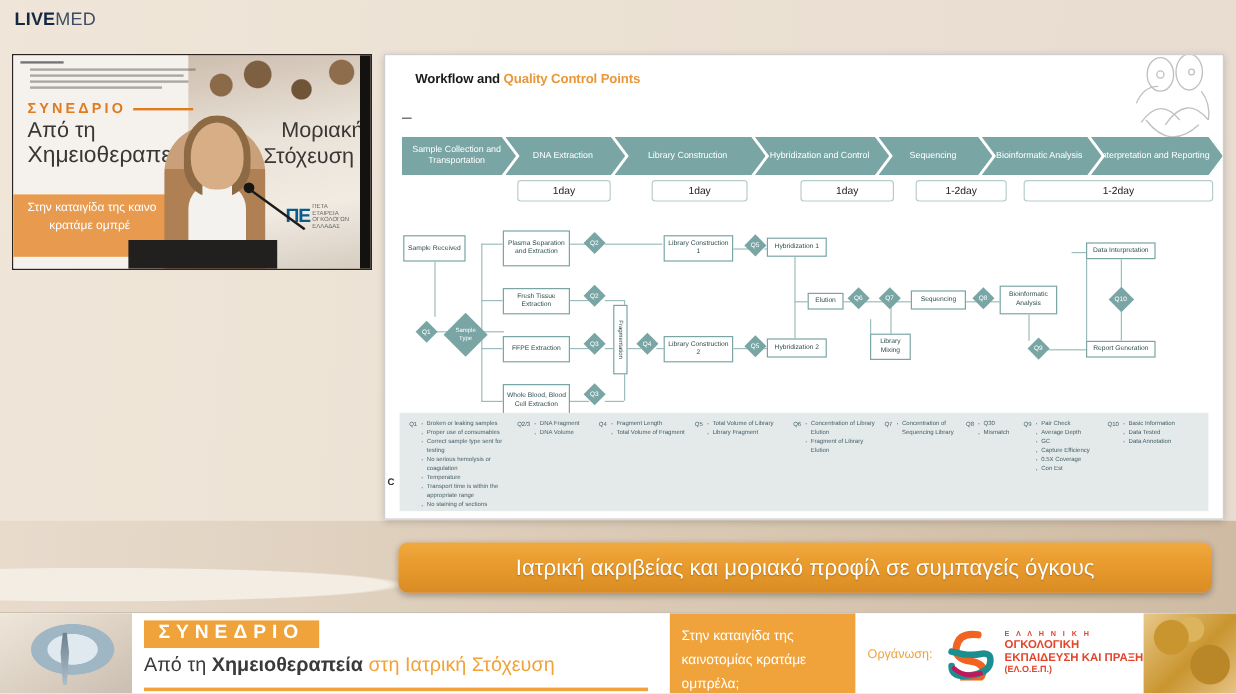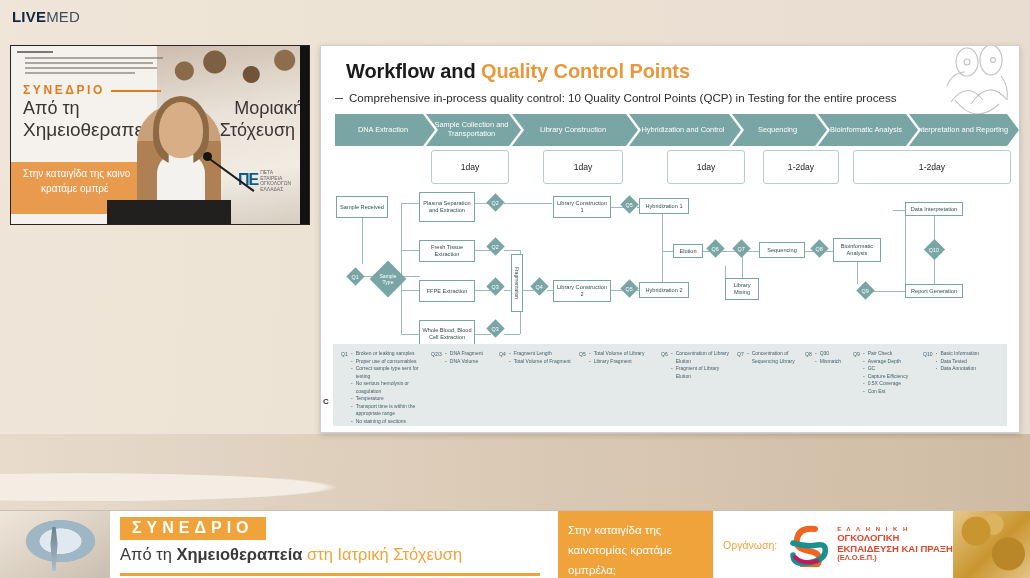--- a/index.html
+++ b/index.html
@@ -115,21 +115,21 @@
   
   .slide {
     position:absolute; left:320px; top:45px; width:700px; height:388px;
     background:#ffffff;
     border:1px solid #cfcfcf;
     box-shadow: 0 2px 6px rgba(0,0,0,.18);
     overflow:hidden;
   }
   .slide-title {
     position:absolute; left:25px; top:14px;
-    font-size:20px; font-weight:700; color:#1b1b1b; letter-spacing:-.1px;
+    font-size:11px; font-weight:700; color:#1b1b1b; letter-spacing:-.1px;
   }
   .slide-title .accent { color:#e8983a; }
   .bullet-dash {
     position:absolute; left:14px; top:52px; width:8px; height:1px; background:#555;
   }
   .slide-sub {
     position:absolute; left:28px; top:45px; right:60px;
     font-size:11.6px; color:#2b2b2b;
   }
 
@@ -149,21 +149,21 @@
     font-size:7.4px; line-height:1.18;
     padding:0 10px 0 6px;
     margin-right:-9px;
     clip-path: polygon(0 0, calc(100% - 12px) 0, 100% 50%, calc(100% - 12px) 100%, 0 100%, 12px 50%);
   }
   .phase:first-child{ clip-path: polygon(0 0, calc(100% - 12px) 0, 100% 50%, calc(100% - 12px) 100%, 0 100%); }
   .days{
     position:absolute; left:14px; top:104px; right:28px; height:18px;
   }
   .day-box{
-    position:absolute; top:0; height:34px;
+    position:absolute; top:0; height:18px;
     border:1px solid #b9cccc; border-radius:3px; background:#fff;
     display:flex; align-items:center; justify-content:center;
     font-size:8.6px; color:#222;
   }
 
   
   .flow{ position:absolute; left:0; top:126px; width:700px; height:172px; }
   .node{
     position:absolute; border:1px solid #7aa5a5; background:#fff;
     color:#2f4f4f; font-size:5.6px; line-height:1.25; text-align:center;
@@ -335,25 +335,24 @@
         <path d="M6 44 q6 -14 18 -14"></path>
         <path d="M60 34 q8 10 6 24"></path>
       </g>
     </svg>
 
     <div class="slide-title">
       <span>Workflow and </span><span class="accent">Quality Control Points</span>
     </div>
 
     <div class="bullet-dash"></div>
-    <div class="slide-sub">Comprehensive in-process quality control: 10 Quality Control Points (QCP) in Testing for the entire process</div>
 
     <div class="phases">
+        <div class="phase" style="flex: 0 0 95px;">Sample Collection and Transportation</div>
         <div class="phase" style="flex: 0 0 100px;">DNA Extraction</div>
-        <div class="phase" style="flex: 0 0 95px;">Sample Collection and Transportation</div>
         <div class="phase" style="flex: 0 0 126px;">Library Construction</div>
         <div class="phase" style="flex: 0 0 112px;">Hybridization and Control</div>
         <div class="phase" style="flex: 0 0 95px;">Sequencing</div>
         <div class="phase" style="flex: 0 0 100px;">Bioinformatic Analysis</div>
         <div class="phase" style="flex: 0 0 110px;">Interpretation and Reporting</div>
       </div>
     <div class="days">
         <div class="day-box" style="left: 96px; width: 78px;">1day</div>
         <div class="day-box" style="left: 208px; width: 80px;">1day</div>
         <div class="day-box" style="left: 332px; width: 78px;">1day</div>
@@ -535,20 +534,23 @@
           <ul class="lg-items">
             <li>Basic Information</li>
             <li>Data Tested</li>
             <li>Data Annotation</li>
           </ul>
         </div>
       </div>
     <div class="legend-mark">C</div>
   </div>
 
+  <div class="headline">
+    <span>Ιατρική ακριβείας και μοριακό προφίλ σε συμπαγείς όγκους</span>
+  </div>
 
   <div class="banner">
     <div class="bn-left"></div>
     <div class="bn-conf">
       <div class="bn-syn">ΣΥΝΕΔΡΙΟ</div>
       <div class="bn-line2">
         <span>Από τη </span><span class="b">Χημειοθεραπεία</span><span class="o"> στη </span><span class="o">Ιατρική Στόχευση</span>
       </div>
       <div class="bn-underline"></div>
     </div>

